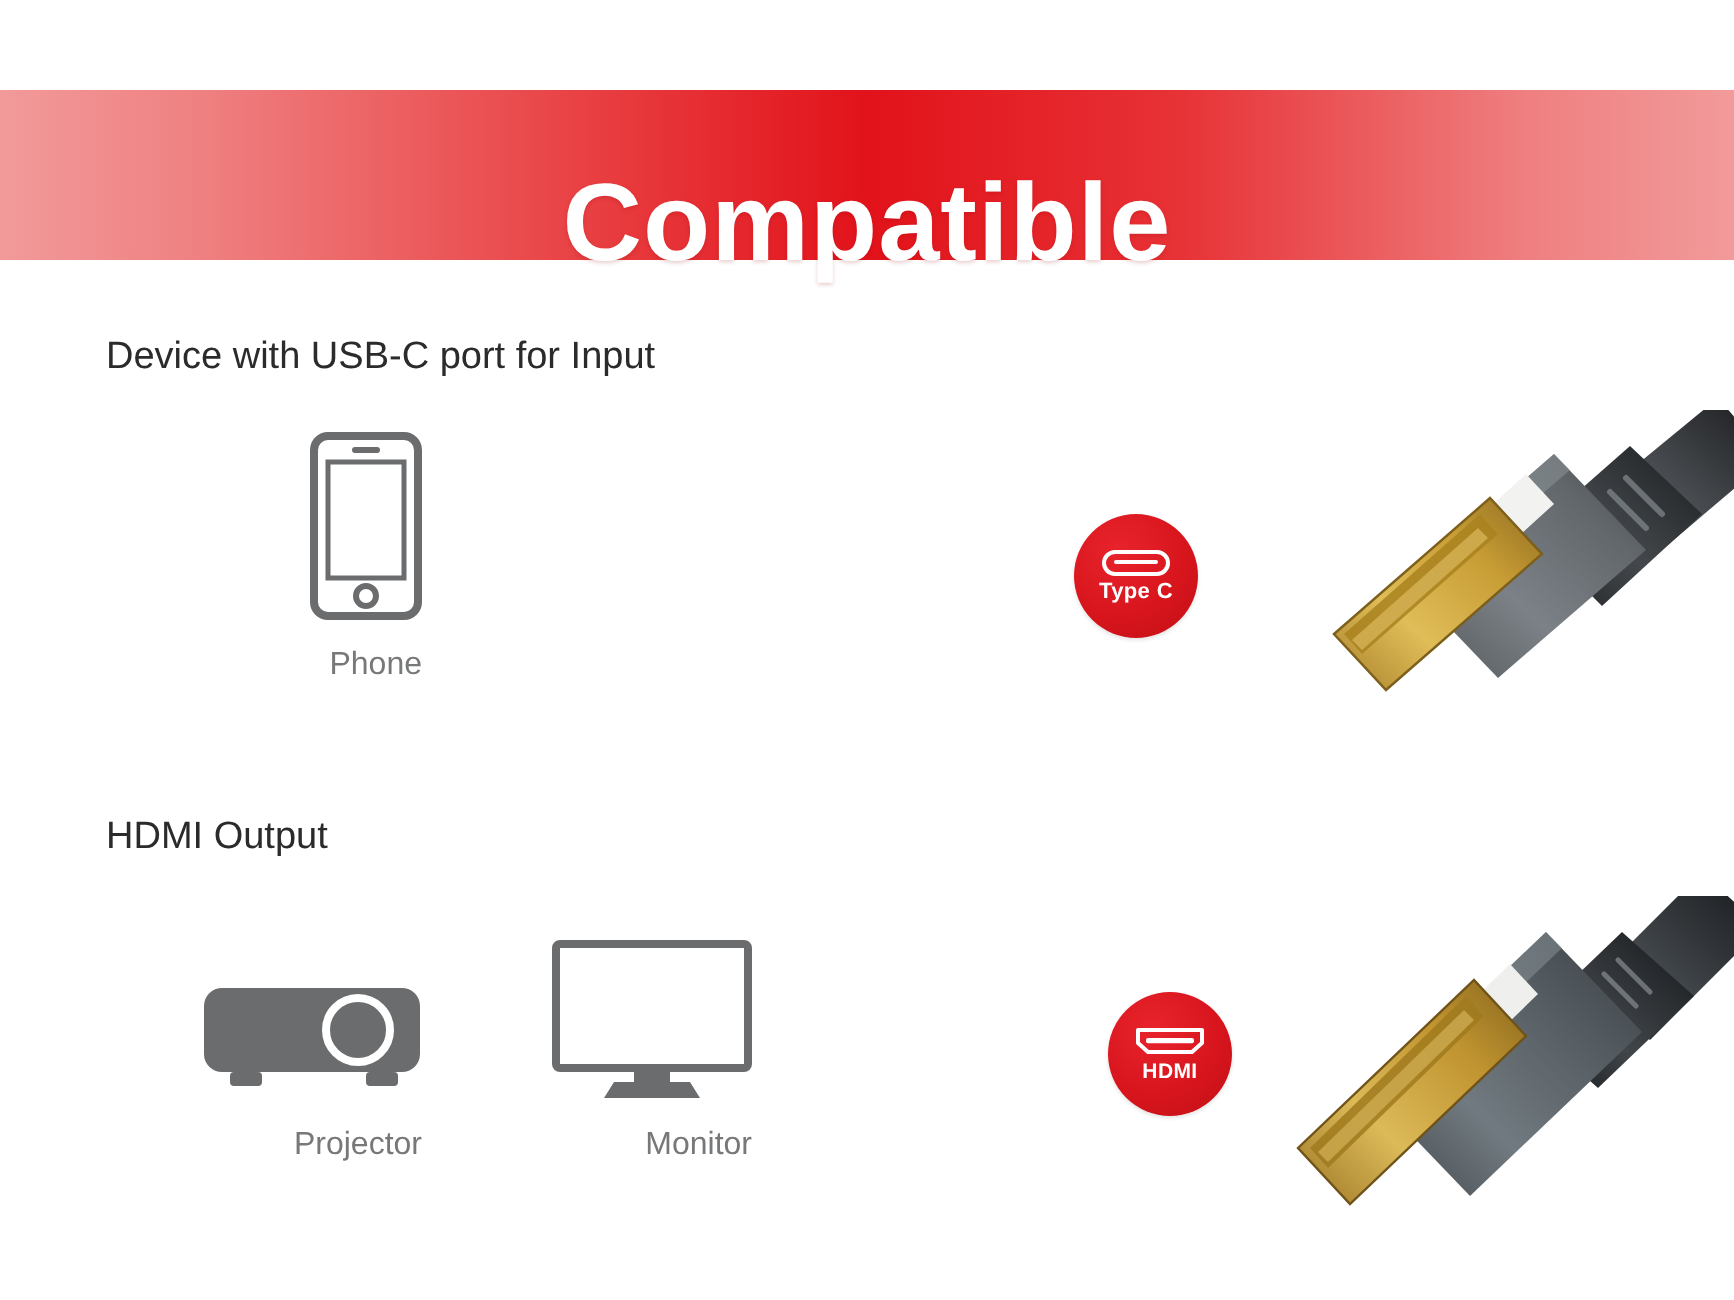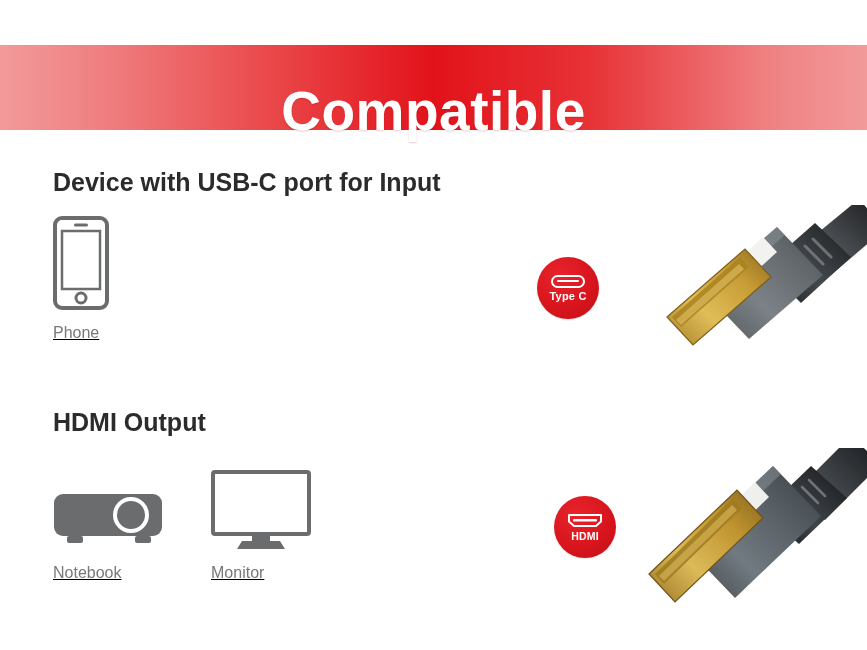--- a/index.html
+++ b/index.html
@@ -51,41 +51,40 @@
     left: 0;
     width: 867px;
   }
   .section.s1 { top: 168px; }
   .section.s2 { top: 408px; }
 
   .section-heading {
     position: absolute;
     left: 53px;
     top: 0;
-    font-size: 25px;
+    font-size: 19px;
     color: #2b2b2b;
-    font-weight: bold;
+    font-weight: normal;
     white-space: nowrap;
   }
 
   
   .device-row {
     position: absolute;
     left: 53px;
     top: 46px;
     width: 460px;
     display: flex;
     align-items: flex-end;
   }
   .device-cell {
     width: 165px;
     display: flex;
     flex-direction: column;
-    align-items: flex-start;
-    text-decoration: underline;
+    align-items: flex-end;
   }
   .device-cell.c1 { width: 158px; }
   .device-cell.c2 { width: 165px; }
   .device-cell.c3 { width: 160px; }
   .icon-box {
     height: 96px;
     display: flex;
     align-items: flex-end;
     justify-content: center;
   }
@@ -255,21 +254,21 @@
 
     <div class="device-cell c1">
       <div class="icon-box">
         <svg width="110" height="58" viewBox="0 0 110 58">
           <rect x="1" y="2" width="108" height="42" rx="9" ry="9" fill="#6b6c6e"></rect>
           <circle cx="78" cy="23" r="16" fill="none" stroke="#ffffff" stroke-width="4"></circle>
           <rect x="14" y="44" width="16" height="7" rx="2" fill="#6b6c6e"></rect>
           <rect x="82" y="44" width="16" height="7" rx="2" fill="#6b6c6e"></rect>
         </svg>
       </div>
-      <div class="device-label">Notebook</div>
+      <div class="device-label">Projector</div>
     </div>
 
     <div class="device-cell c2">
       <div class="icon-box">
         <svg width="100" height="80" viewBox="0 0 100 80">
           <rect x="2" y="2" width="96" height="62" rx="2" fill="none" stroke="#6b6c6e" stroke-width="4"></rect>
           <rect x="41" y="64" width="18" height="8" fill="#6b6c6e"></rect>
           <path d="M26 79 L31 71 L69 71 L74 79 Z" fill="#6b6c6e"></path>
         </svg>
       </div>

